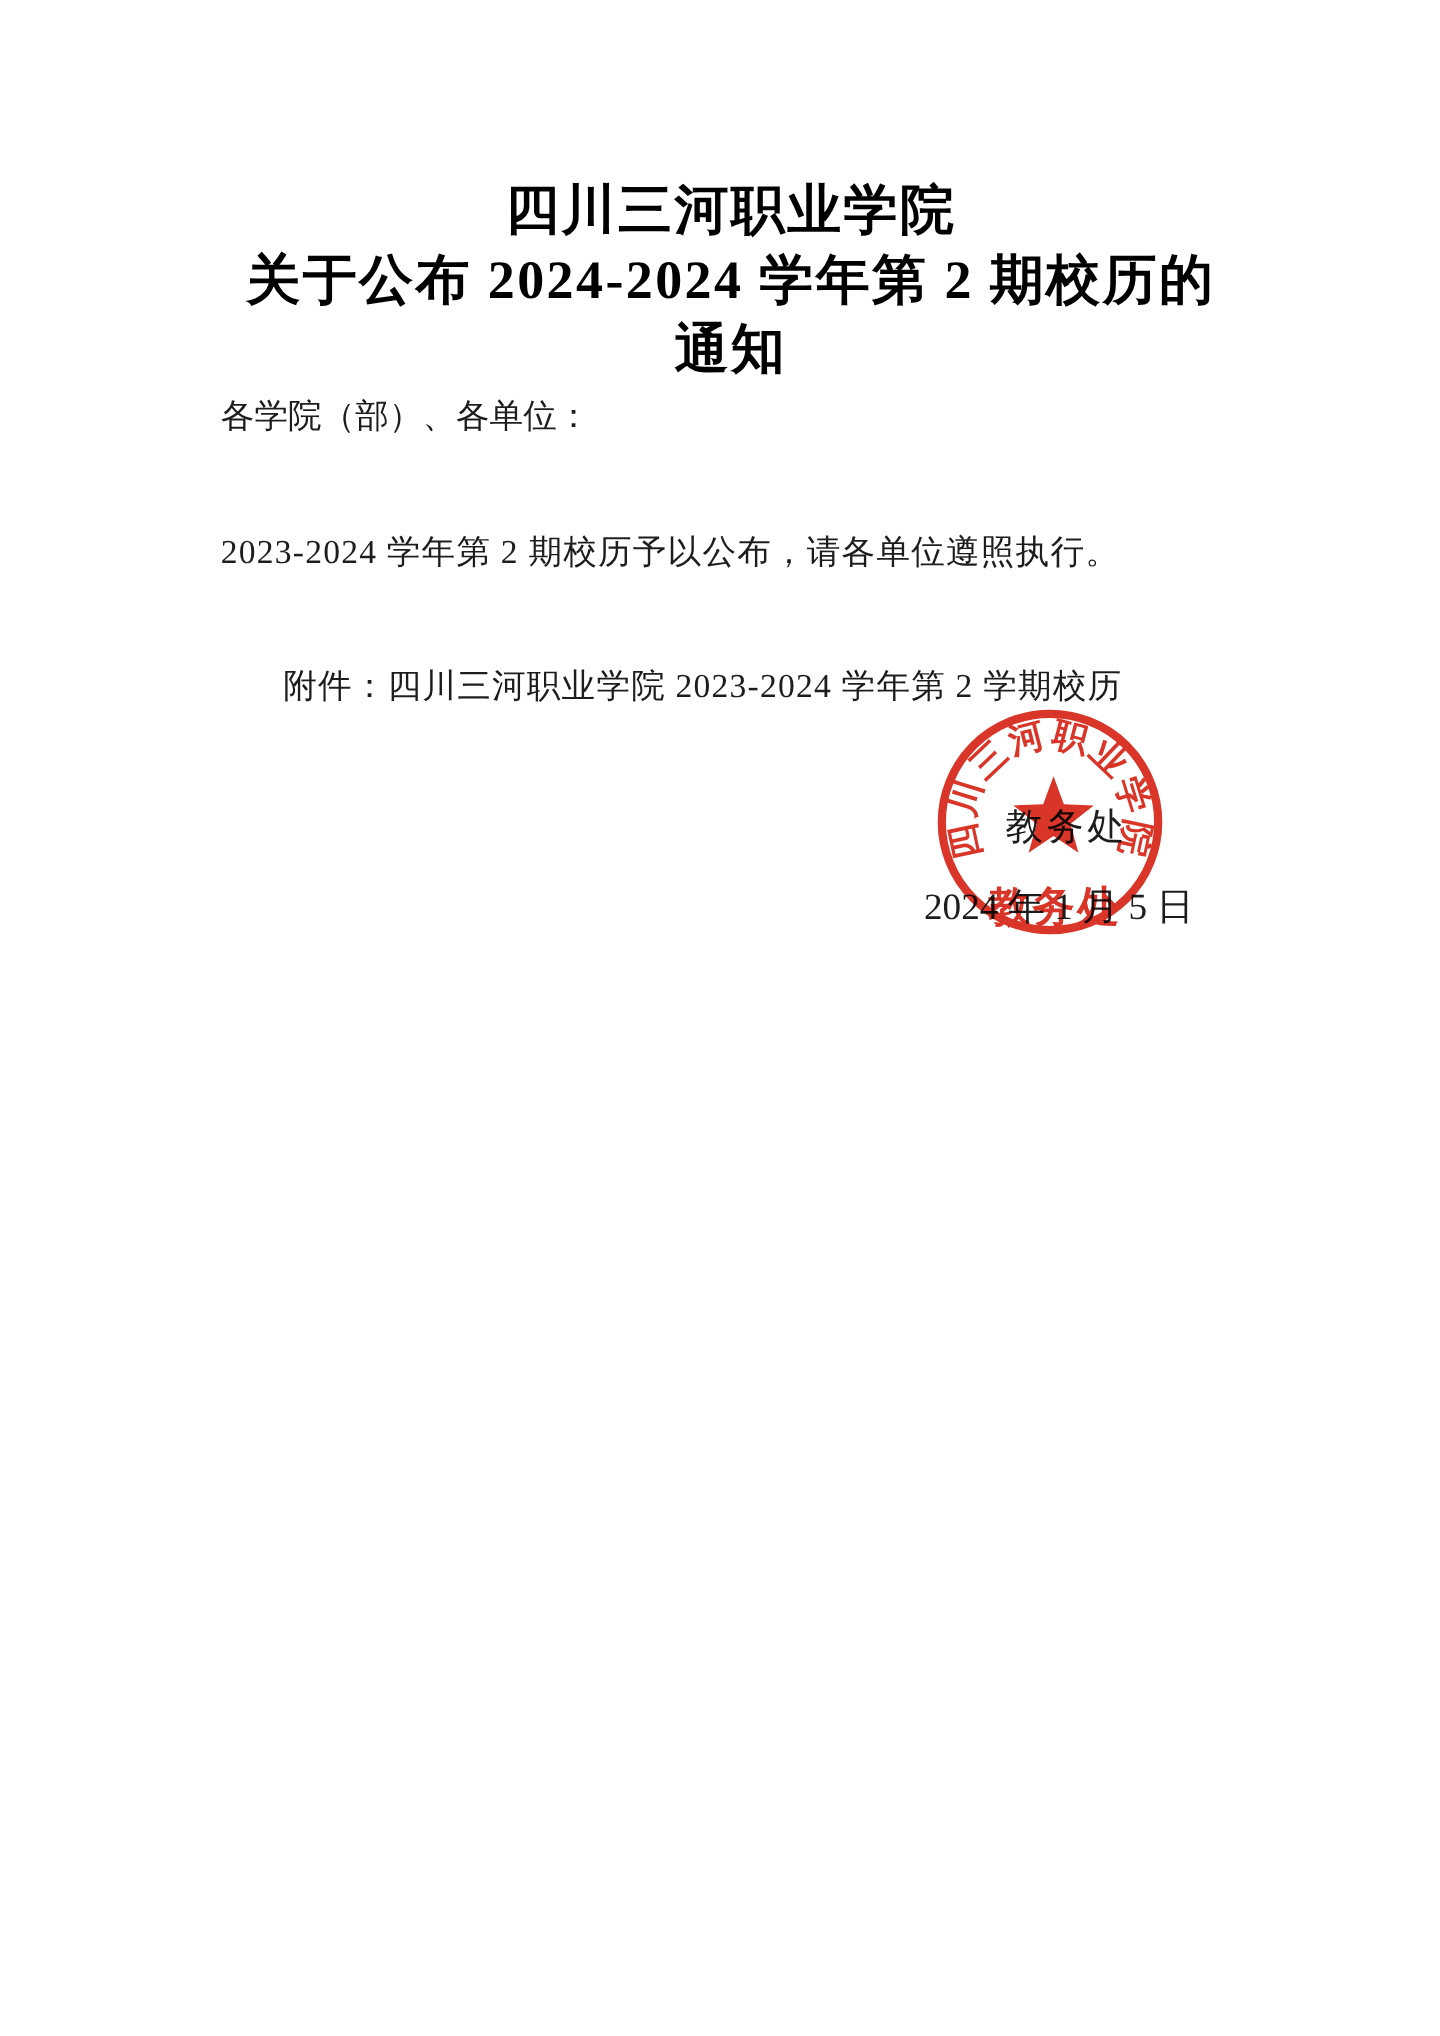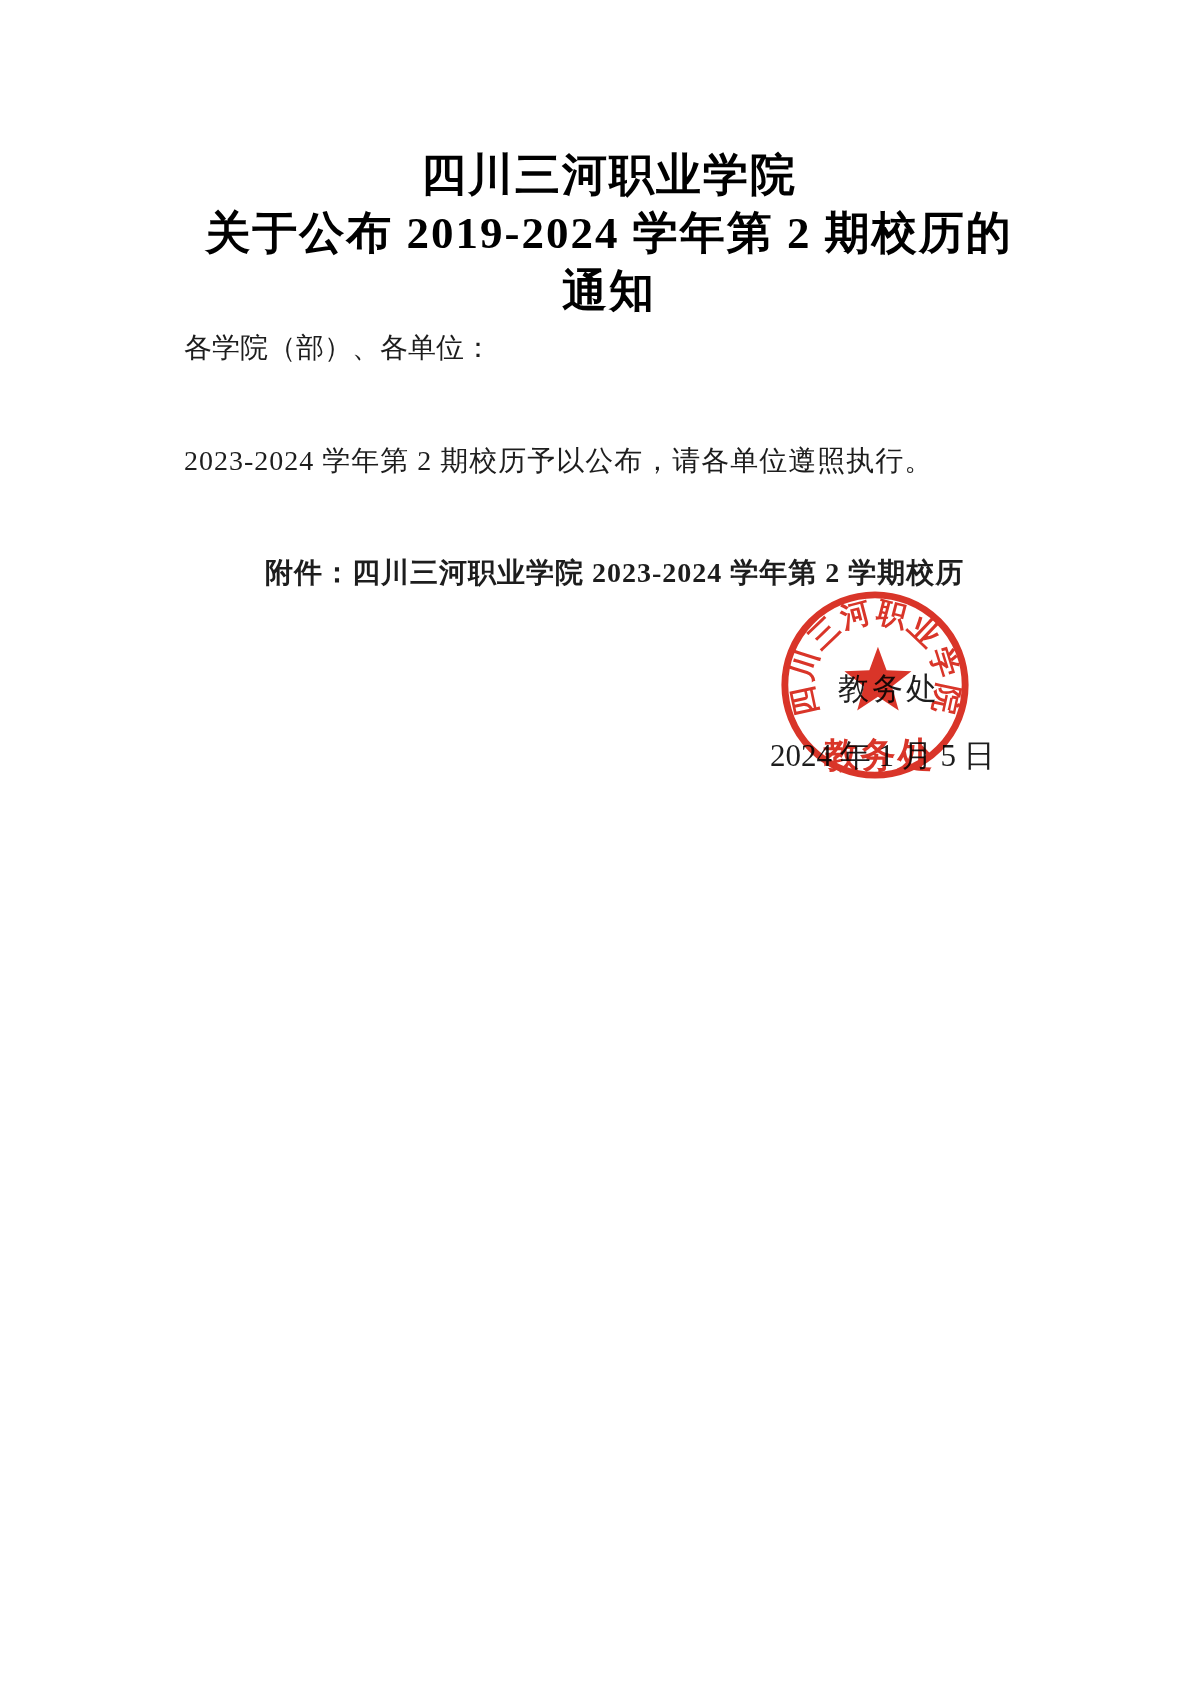--- a/index.html
+++ b/index.html
@@ -36,21 +36,21 @@
     font-size: 45px;
     line-height: 58px;
     letter-spacing: 2px;
   }
 
   .body-text { font-size: 28px; color: var(--text-color); }
 
   .salutation   { left: 184px; top: 334px; }
   .body-line-1  { left: 235px; top: 390px; letter-spacing: 5px; }
   .body-line-2  { left: 184px; top: 447px; letter-spacing: 1px; }
-  .attachment   { left: 265px; top: 559px; letter-spacing: 1px; font-weight: bold; }
+  .attachment   { left: 236px; top: 559px; letter-spacing: 1px; }
   .signer       { left: 838px; top: 673px; font-size: 31px; letter-spacing: 3px; }
   .issue-date   { left: 770px; top: 740px; font-size: 31px; }
 
   .seal {
     position: absolute;
     left: 777px;
     top: 587px;
     width: 196px;
     height: 196px;
     mix-blend-mode: multiply;
@@ -78,21 +78,21 @@
     text-anchor: middle;
   }
 </style>
 </head>
 <body>
 
 <div class="page">
 
   <h1 class="title-block">
     <span class="title-line">四川三河职业学院</span>
-    <span class="title-line">关于公布 2019-2024 学年第 2 期校历的通知</span>
+    <span class="title-line">关于公布 2024-2024 学年第 2 期校历的通知</span>
   </h1>
 
   <p class="abs body-text salutation">各学院（部）、各单位：</p>
 
 
   <p class="abs body-text body-line-2">2023-2024 学年第 2 期校历予以公布，请各单位遵照执行。</p>
 
   <p class="abs body-text attachment">附件：四川三河职业学院 2023-2024 学年第 2 学期校历</p>
 
   <p class="abs body-text signer">教务处</p>

